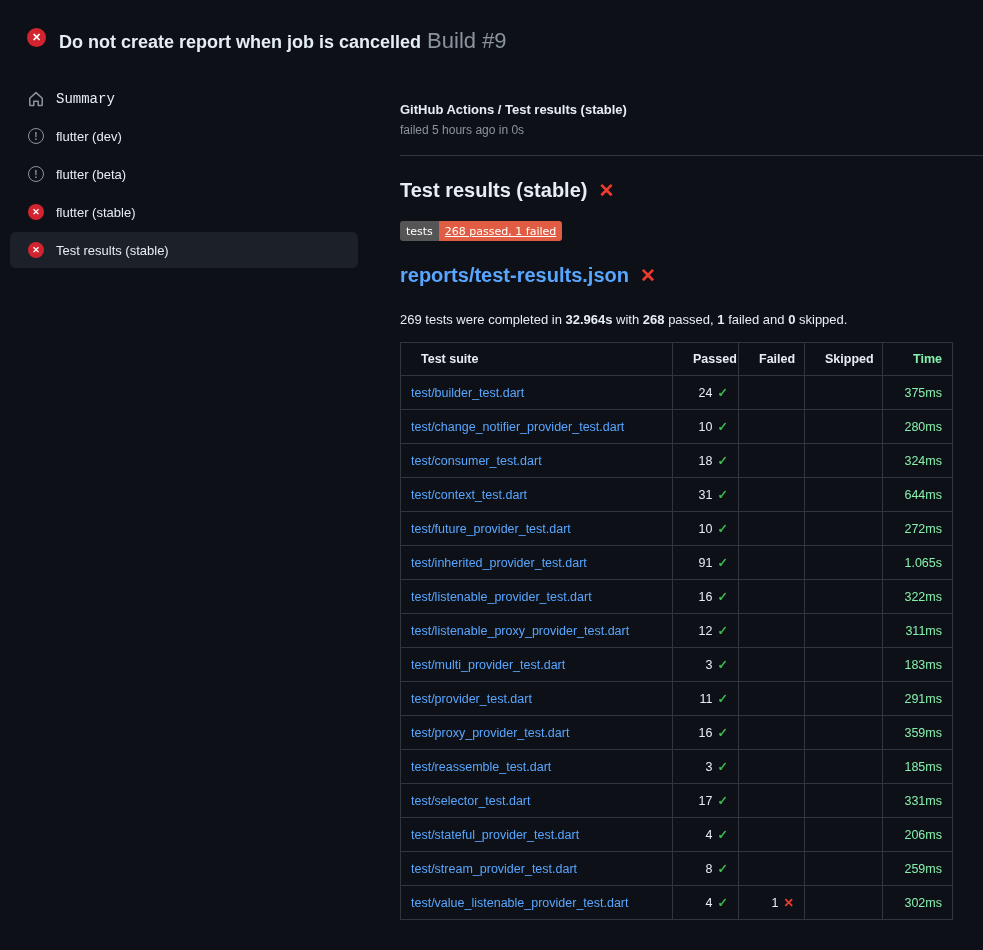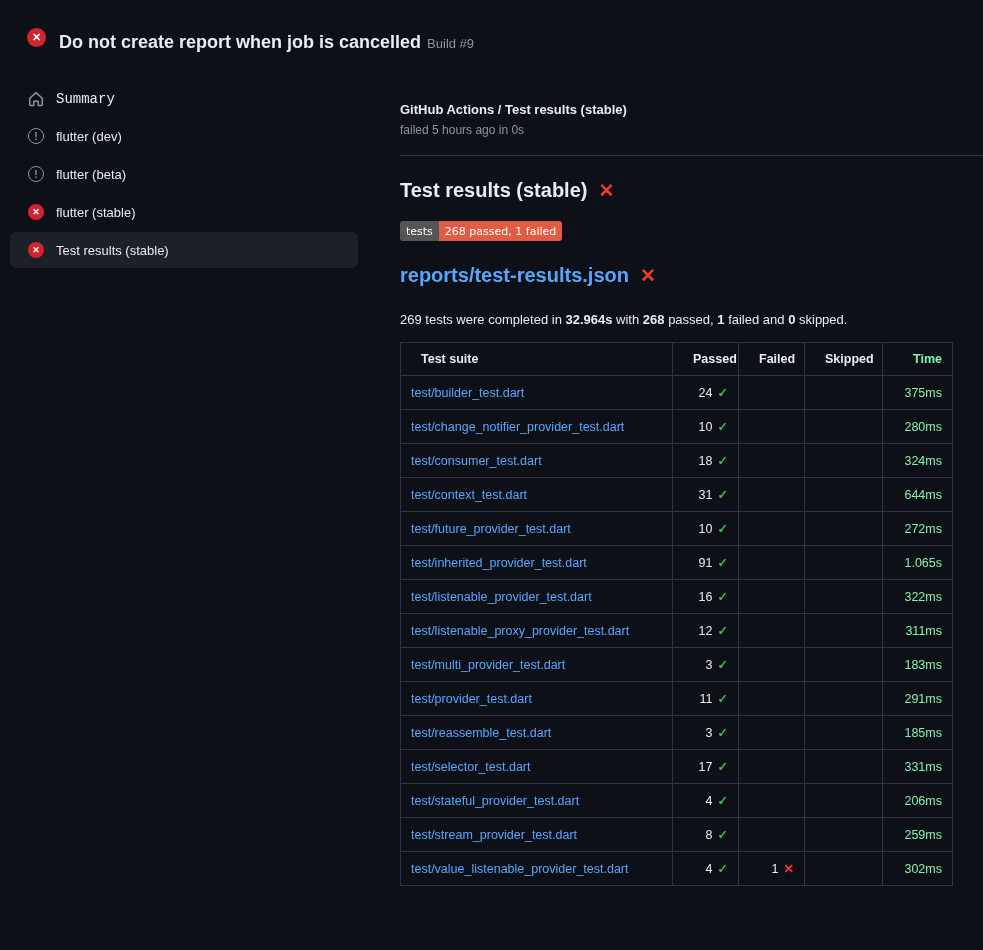--- a/index.html
+++ b/index.html
@@ -18,21 +18,21 @@
     padding: 19px 24px 10px 27px;
   }
   .x-circle {
     display: inline-flex; align-items: center; justify-content: center;
     border-radius: 50%;
     background: #d1242f; color: #fff;
     font-weight: 700; flex: 0 0 auto;
   }
   .x-circle.large { width: 19px; height: 19px; font-size: 11px; }
   .run-title { font-size: 18px; font-weight: 700; color: #e6edf3; }
-  .build-number { font-size: 13px; font-weight: 400; color: #8b949e; margin-left: 6px; }
+  .build-number { font-size: 22px; font-weight: 400; color: #8b949e; margin-left: 6px; }
 
   
   .layout { display: flex; align-items: flex-start; }
 
   
   .sidebar { width: 368px; flex: 0 0 auto; padding-top: 16px; }
   .summary-item {
     display: flex; align-items: center; gap: 12px;
     margin: 0 10px; padding: 9px 18px;
     font-size: 14px; color: #e6edf3; border-radius: 6px; cursor: pointer; font-family: Liberation Mono, monospace;
@@ -73,21 +73,21 @@
   .badge {
     display: inline-flex; margin-top: 19px;
     font-family: "DejaVu Sans", sans-serif; font-size: 11px; line-height: 1;
   }
   .badge-label {
     background: #555555; color: #fff;
     padding: 5px 6px 4px; border-radius: 3px 0 0 3px;
   }
   .badge-value {
     background: #e05d44; color: #fff;
-    padding: 5px 6px 4px; border-radius: 0 3px 3px 0;
+    padding: 5px 6px 4px; border-radius: 0 3px 3px 0; text-decoration: underline;
   }
 
   .report-heading {
     margin-top: 23px;
     font-size: 20px; font-weight: 700;
     display: flex; align-items: center;
   }
   .report-heading a { color: #58a6ff; }
 
   .summary-line { margin-top: 25px; font-size: 13px; color: #e6edf3; }
@@ -256,20 +256,27 @@
             <td class="col-time">183ms</td>
           </tr>
           <tr>
             <td class="suite-cell"><a href="#">test/provider_test.dart</a></td>
             <td class="col-passed"><span>11</span><span class="check-icon">✓</span></td>
             <td class="col-failed"></td>
             <td class="col-skipped"></td>
             <td class="col-time">291ms</td>
           </tr>
           <tr>
+            <td class="suite-cell"><a href="#">test/proxy_provider_test.dart</a></td>
+            <td class="col-passed"><span>16</span><span class="check-icon">✓</span></td>
+            <td class="col-failed"></td>
+            <td class="col-skipped"></td>
+            <td class="col-time">359ms</td>
+          </tr>
+          <tr>
             <td class="suite-cell"><a href="#">test/reassemble_test.dart</a></td>
             <td class="col-passed"><span>3</span><span class="check-icon">✓</span></td>
             <td class="col-failed"></td>
             <td class="col-skipped"></td>
             <td class="col-time">185ms</td>
           </tr>
           <tr>
             <td class="suite-cell"><a href="#">test/selector_test.dart</a></td>
             <td class="col-passed"><span>17</span><span class="check-icon">✓</span></td>
             <td class="col-failed"></td>

